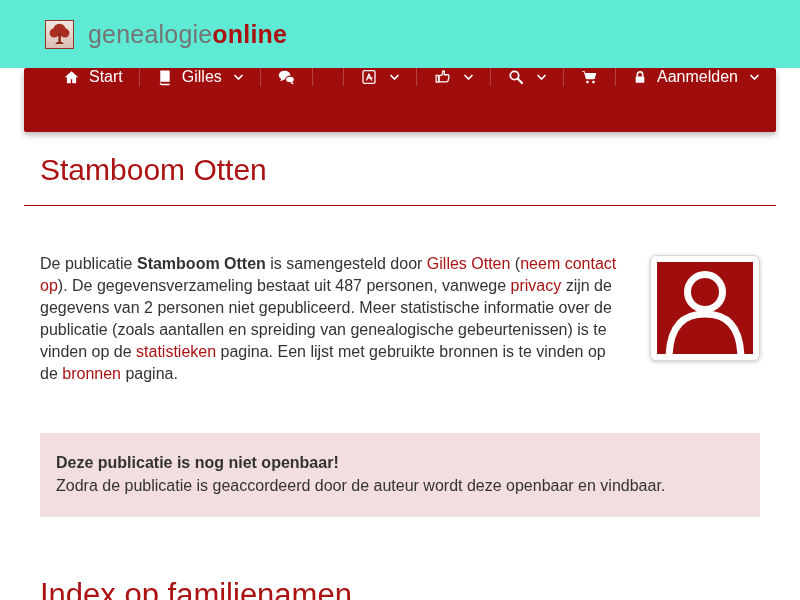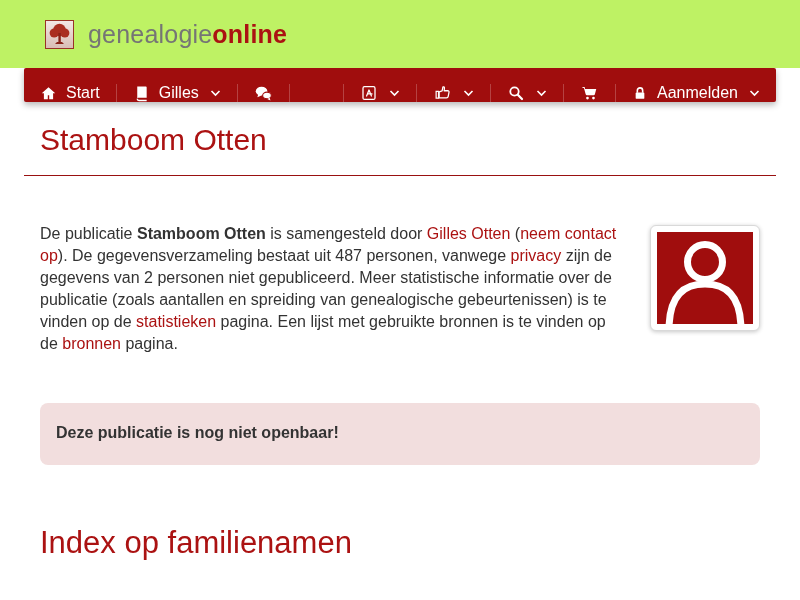--- a/index.html
+++ b/index.html
@@ -7,48 +7,48 @@
     --heading-red:#ab1212;
     --link-red:#ab1212;
     --alert-bg:#f2dede;
     --brand-gray:#757575;
     --text:#333333;
   }
   *{box-sizing:border-box;margin:0;padding:0;}
   html,body{width:800px;height:600px;overflow:hidden;background:#fff;
     font-family:"Liberation Sans", sans-serif;color:var(--text);}
   
-  .header{height:68px;position:relative;background:#bef264;}
+  .header{height:68px;position:relative;background:#5eead4;}
   .brand{position:absolute;left:45px;top:20px;display:flex;align-items:center;gap:14px;text-decoration:none;cursor:pointer;}
   .brand-logo{width:29px;height:29px;display:block;}
   .brand-text{font-size:25px;letter-spacing:.2px;color:var(--brand-gray);}
   .brand-text b{color:var(--link-red);font-weight:700;}
   
-  .navbar{margin:0 24px;height:34px;background:var(--nav-red);display:flex;align-items:flex-end;
-    border-radius:2px;box-shadow:0 3px 6px rgba(0,0,0,.28);}
+  .navbar{margin:0 24px;height:64px;background:var(--nav-red);display:flex;align-items:flex-start;
+    border-radius:2px;box-shadow:0 3px 6px rgba(0,0,0,.28);padding-left:23px;}
   .nav-item{display:flex;align-items:center;gap:9px;padding:0 16px;color:#fff;font-size:16px;cursor:pointer;white-space:nowrap;}
   .nav-left .nav-item{border-right:1px solid rgba(255,255,255,.22);}
   .nav-right .nav-item{border-left:1px solid rgba(255,255,255,.22);}
   .nav-left,.nav-right{display:flex;align-items:stretch;}
   .nav-right{margin-left:auto;}
   .nav-item svg{display:block;}
   .chev{margin-left:2px;}
   
   .container{margin:0 24px;}
   h1.page-title{color:var(--heading-red);font-size:30px;font-weight:400;line-height:1.08;margin:22px 16px 0;}
   hr.title-rule{border:none;border-top:1px solid #991111;margin:19px 0 0;}
   .content{padding:0 16px;}
   .intro-wrap{margin-top:47px;}
   .avatar-card{float:right;margin-left:30px;margin-top:2px;background:#fff;border:1px solid #d9d9d9;
     border-radius:6px;padding:6px;box-shadow:0 1px 4px rgba(0,0,0,.22);}
   .avatar-img{width:96px;height:92px;background:var(--nav-red);overflow:hidden;}
   p.intro{font-size:16px;line-height:22px;color:var(--text);}
   p.intro .bold{font-weight:700;}
   p.intro a{color:var(--link-red);cursor:pointer;}
-  .alert{clear:both;margin-top:48px;background:var(--alert-bg);border-radius:8px;
+  .alert{clear:both;margin-top:48px;background:var(--alert-bg);border-radius:2px;
     padding:19px 16px 20px;font-size:16px;line-height:22px;color:var(--text);}
   .alert-title{font-weight:700;margin-bottom:1px;}
   h2.section-title{color:var(--heading-red);font-size:31px;font-weight:400;margin:60px 0 12px;}
 </style>
 </head>
 <body>
 
 <div class="header">
   <a class="brand">
     <span>
@@ -183,17 +183,18 @@
             <circle cx="48" cy="30" r="17.5" fill="none" stroke="#fff" stroke-width="7"></circle>
             <path d="M12 98 C12 62 28 52 48 52 C68 52 84 62 84 98" fill="none" stroke="#fff" stroke-width="7"></path>
           </svg>
         </div>
       </div>
       <p class="intro"><span>De publicatie </span><span class="bold">Stamboom Otten</span><span> is samengesteld door </span><a>Gilles Otten</a><span> (</span><a>neem contact op</a><span>). De gegevensverzameling bestaat uit 487 personen, vanwege </span><a>privacy</a><span> zijn de gegevens van 2 personen niet gepubliceerd. Meer statistische informatie over de publicatie (zoals aantallen en spreiding van genealogische gebeurtenissen) is te vinden op de </span><a>statistieken</a><span> pagina. Een lijst met gebruikte bronnen is te vinden op de </span><a>bronnen</a><span> pagina.</span></p>
     </div>
 
     <div class="alert">
       <div class="alert-title">Deze publicatie is nog niet openbaar!</div>
+      <div class="alert-body">Zodra de publicatie is geaccordeerd door de auteur wordt deze openbaar en vindbaar.</div>
     </div>
 
     <h2 class="section-title">Index op familienamen</h2>
   </div>
 </div>
 
 </body></html>

